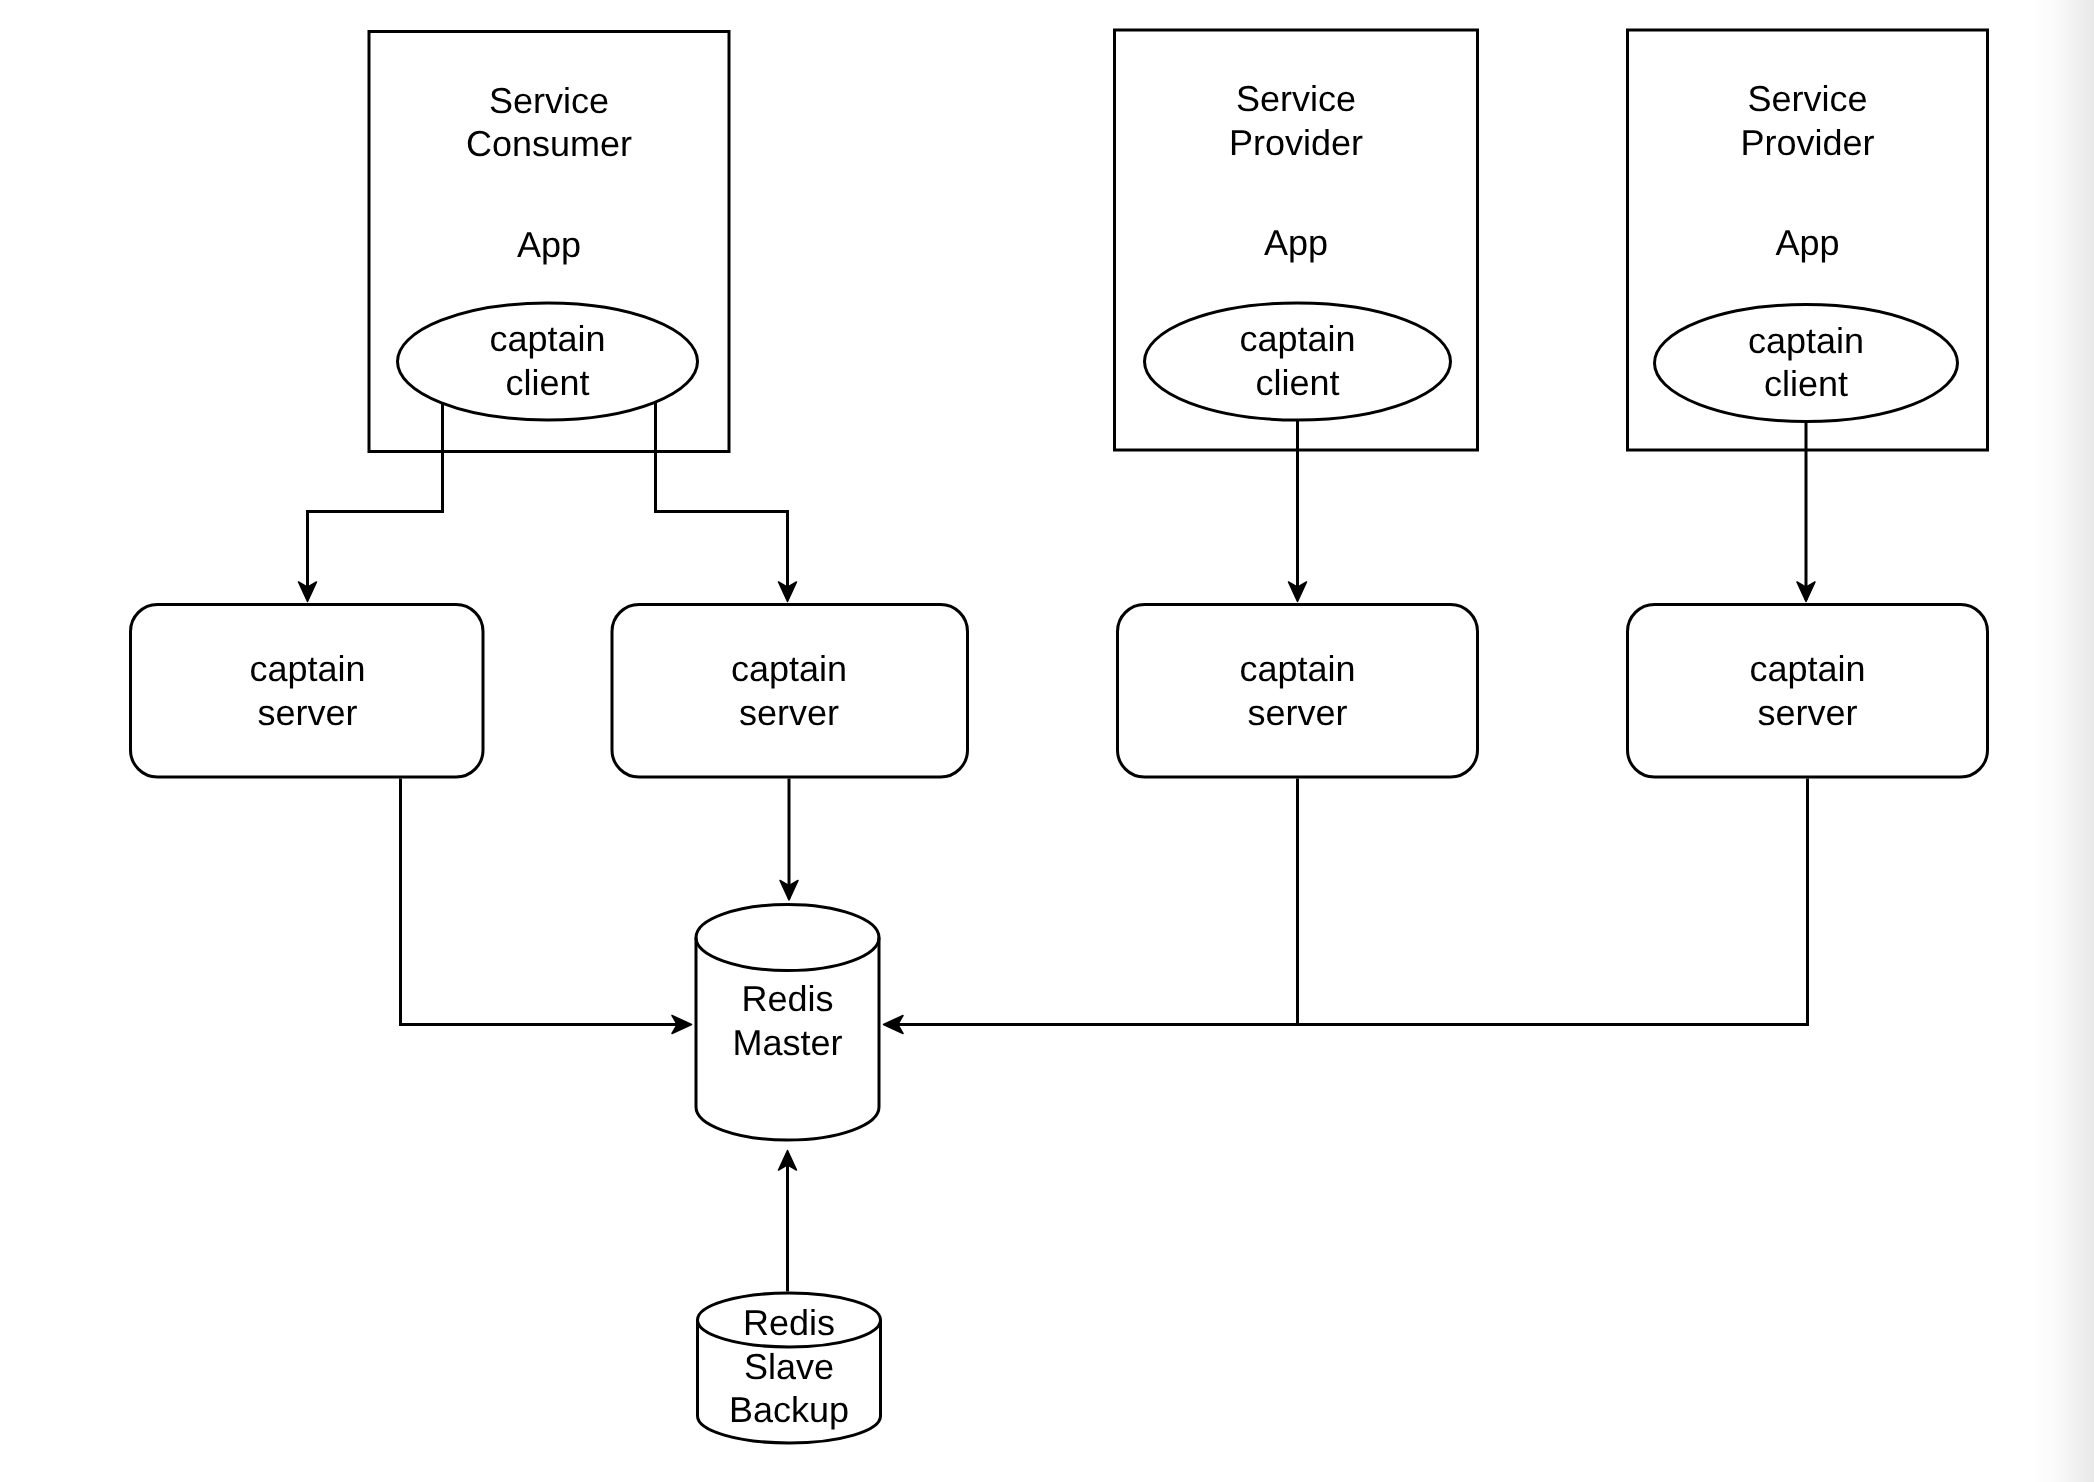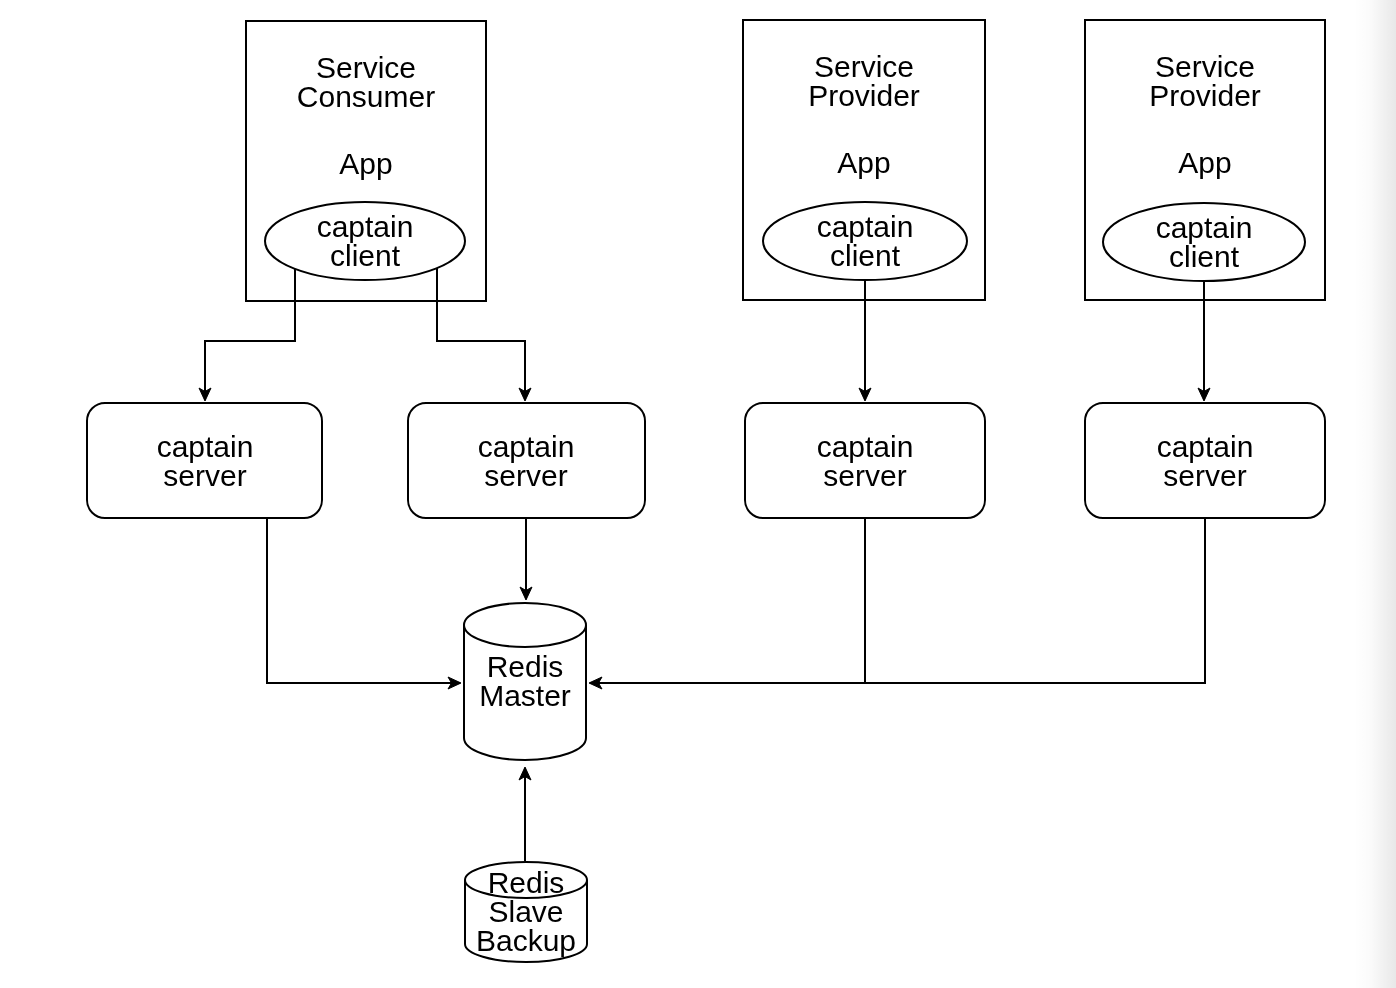--- a/index.html
+++ b/index.html
@@ -19,21 +19,21 @@
   #diagram-svg {
     position: absolute;
     left: 0;
     top: 0;
   }
   .lbl {
     position: absolute;
     transform: translateX(-50%);
     text-align: center;
     white-space: pre-line;
-    font-size: 30px;
+    font-size: 24px;
     line-height: 29px;
     color: #000000;
     user-select: none;
   }
   .edge-fade {
     position: absolute;
     top: 0;
     right: 0;
     width: 42px;
     height: 988px;

